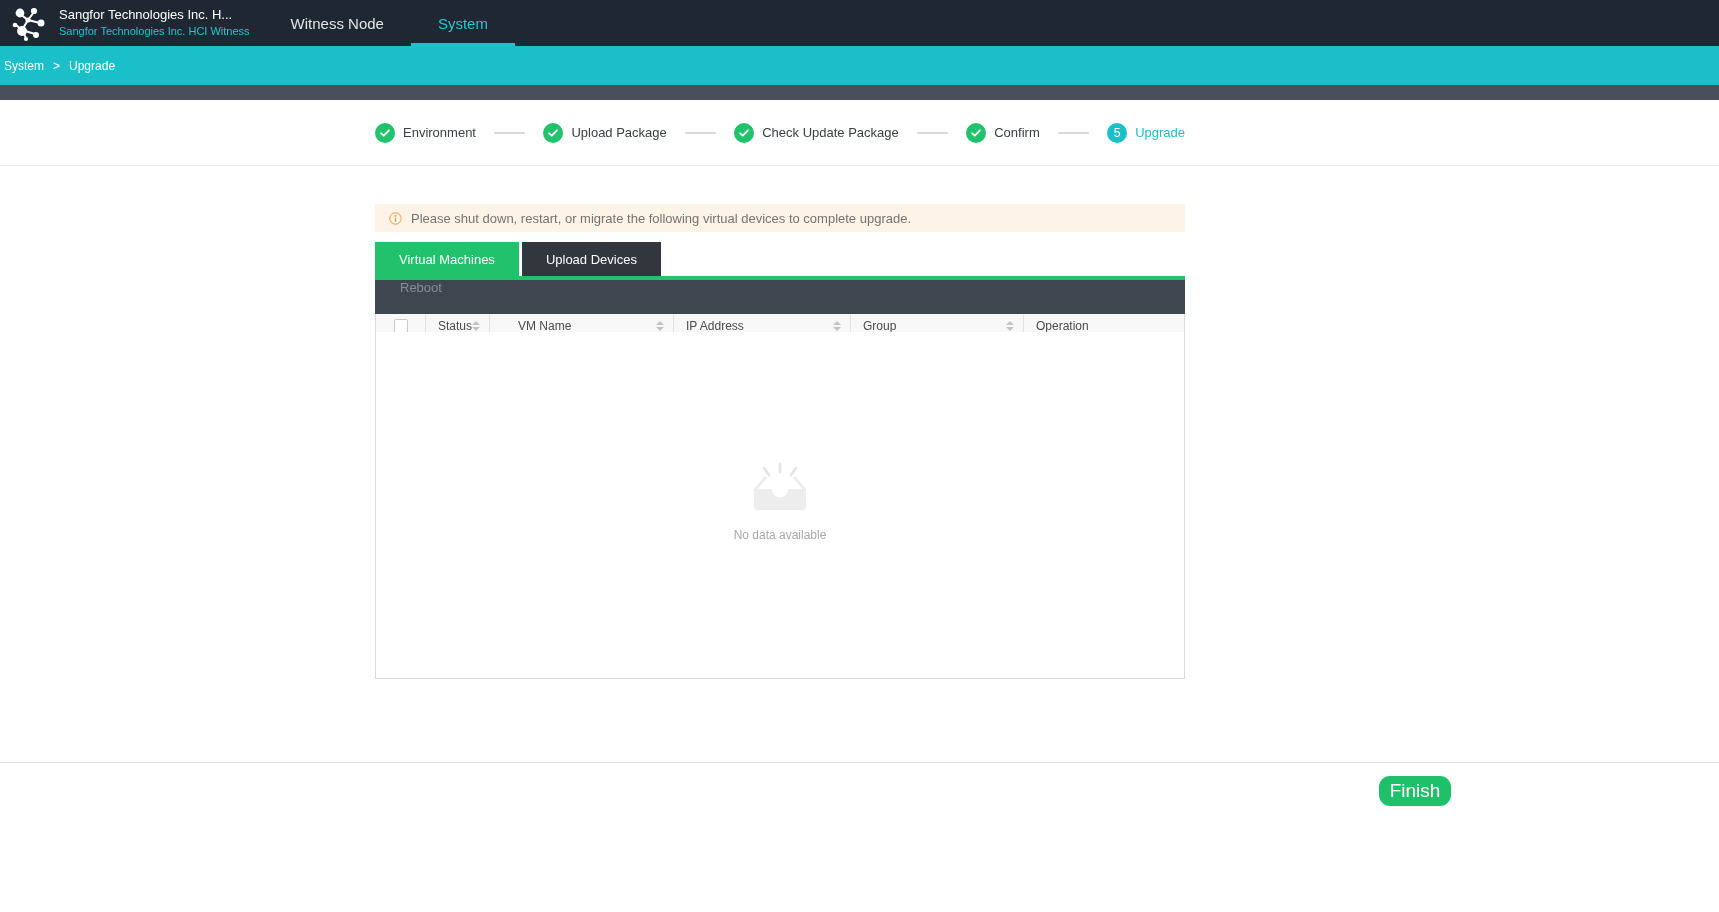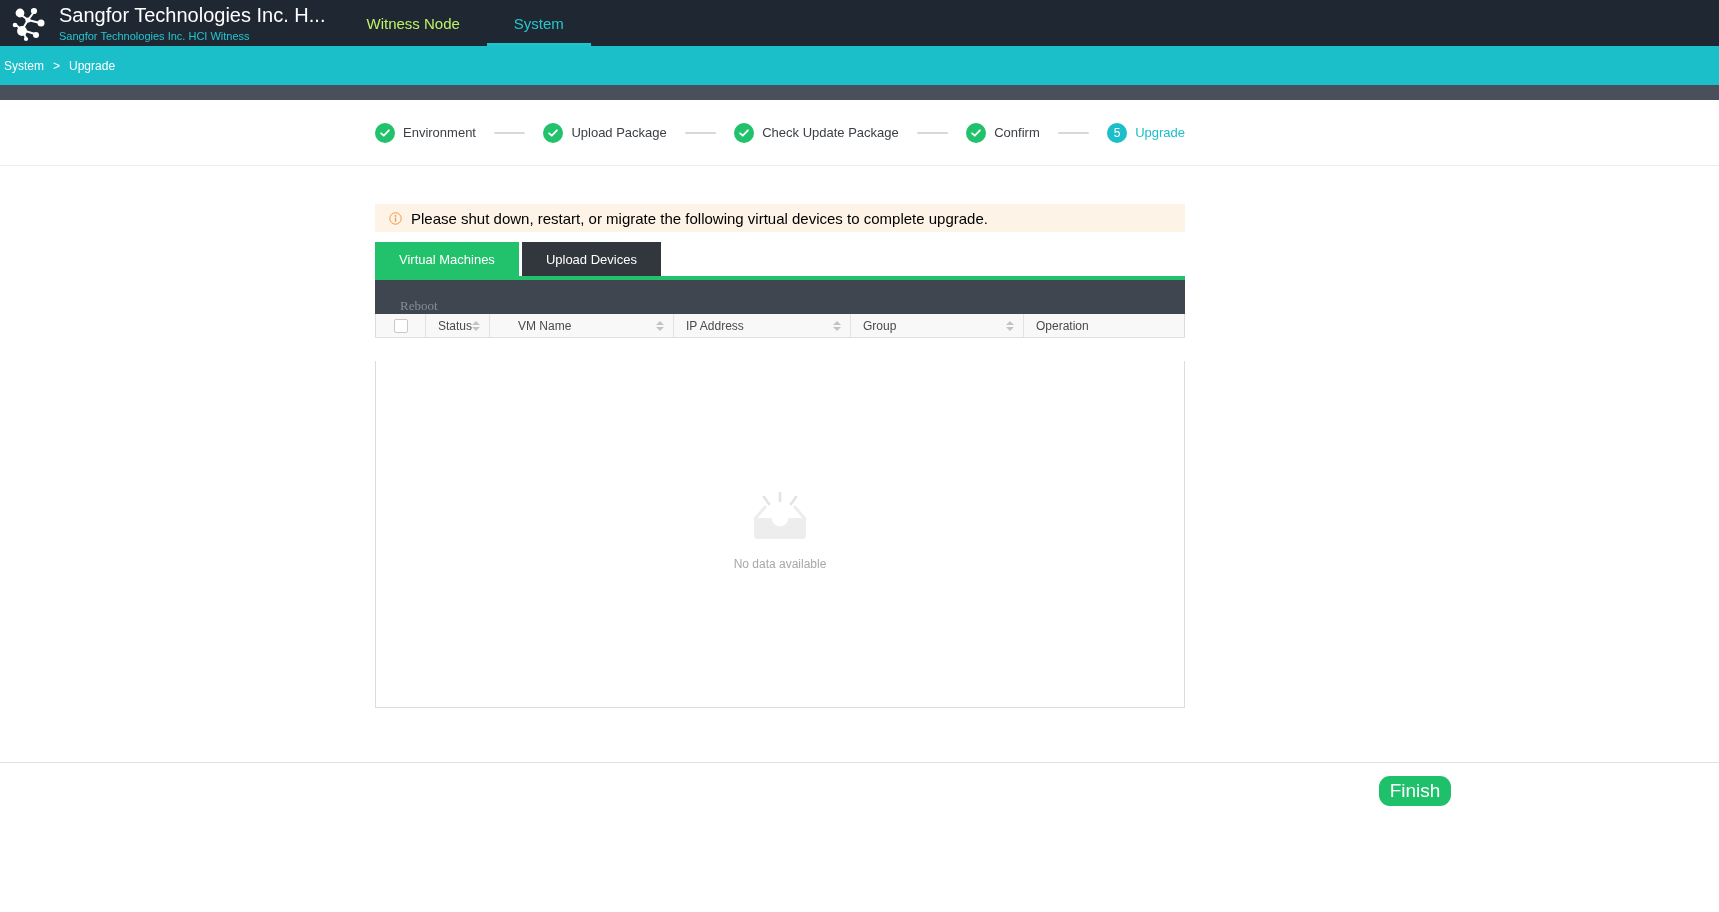--- a/index.html
+++ b/index.html
@@ -11,26 +11,26 @@
     font-family: "Liberation Sans", sans-serif;
   }
 
   
   .app-header {
     position: absolute; top: 0; left: 0; right: 0; height: 46px;
     background: #1f2733; display: flex; align-items: stretch;
   }
   .logo-wrap { display: flex; align-items: center; margin-left: 8px; }
   .brand { display: flex; flex-direction: column; justify-content: center; margin-left: 11px; line-height: 1.25; }
-  .brand-title { font-size: 20px; color: #ffffff; white-space: nowrap; }
+  .brand-title { font-size: 13px; color: #ffffff; white-space: nowrap; }
   .brand-sub { font-size: 11px; color: #23c6ce; margin-top: 2px; white-space: nowrap; }
   .nav { display: flex; margin-left: 14px; }
   .nav-item {
     display: flex; align-items: center; padding: 0 27px;
-    font-size: 15px; color: #bef264; position: relative; cursor: pointer; white-space: nowrap;
+    font-size: 15px; color: #e5e5e5; position: relative; cursor: pointer; white-space: nowrap;
   }
   .nav-item.active { color: #25c7ce; }
   .nav-item.active::after {
     content: ""; position: absolute; left: 0; right: 0; bottom: 0; height: 3px; background: #1fc3cb;
   }
   .header-right { margin-left: auto; display: flex; align-items: center; gap: 22px; padding-right: 215px; }
   .lang { display: flex; align-items: center; gap: 6px; color: #fff; font-size: 12px; cursor: pointer; }
   .user { color: #fff; line-height: 1.3; cursor: pointer; }
   .user-name { font-size: 13px; font-weight: bold; }
   .user-role { font-size: 12px; color: #e3e7ec; }
@@ -61,36 +61,36 @@
   .step-circle.current { background: #1bbfc9; }
   .step-label { font-size: 13px; color: #3c4046; white-space: nowrap; }
   .step.current .step-label { color: #1bbfc9; }
   .step-line { flex: 1; height: 2px; min-width: 20px; background: #d8d8d8; margin: 0 18px; border-radius: 1px; }
 
   
   .notice {
     position: absolute; left: 375px; width: 810px; top: 204px; height: 28px;
     background: #fdf4e7; display: flex; align-items: center; gap: 9px; padding-left: 14px;
   }
-  .notice-text { font-size: 15px; color: #000000; }
+  .notice-text { font-size: 13px; color: #737373; }
 
   
   .tabs { position: absolute; left: 375px; top: 242px; display: flex; gap: 3px; }
   .tab {
     height: 34px; display: flex; align-items: center; padding: 0 24px;
     font-size: 13px; color: #fff; cursor: pointer; white-space: nowrap;
   }
   .tab.active { background: #22c26d; }
   .tab.inactive { background: #32363d; }
   .tabs-bar { position: absolute; left: 375px; width: 810px; top: 276px; height: 4px; background: #22c26d; }
 
   
   .toolbar {
     position: absolute; left: 375px; width: 810px; top: 280px; height: 34px;
-    background: #3f4650; display: flex; align-items: flex-end; padding-left: 25px; font-family: Liberation Serif, serif;
+    background: #3f4650; display: flex; align-items: flex-start; padding-left: 25px;
   }
   .reboot-btn { background: none; border: none; font-size: 13px; color: #878d96; font-family: inherit; cursor: default; padding: 0; }
 
   
   .thead {
     position: absolute; left: 375px; width: 810px; top: 314px; height: 24px;
     background: #f8f8f8; display: flex;
     border-left: 1px solid #dcdcdc; border-right: 1px solid #dcdcdc; border-bottom: 1px solid #e0e0e0;
   }
   .th {
@@ -100,21 +100,21 @@
   .th.first { border-left: none; justify-content: center; padding-left: 0; }
   .w-cb { width: 49px; } .w-status { width: 64px; } .w-vm { width: 184px; padding-left: 28px; }
   .w-ip { width: 177px; } .w-group { width: 173px; } .w-op { flex: 1; }
   .cb { width: 14px; height: 14px; border: 1px solid #c9c9c9; border-radius: 2px; background: #fff; cursor: pointer; }
   .sort { display: flex; flex-direction: column; gap: 2px; margin-left: auto; margin-right: 9px; }
   .tri-up { width: 0; height: 0; border-left: 4px solid transparent; border-right: 4px solid transparent; border-bottom: 4px solid #c3c3c3; }
   .tri-down { width: 0; height: 0; border-left: 4px solid transparent; border-right: 4px solid transparent; border-top: 4px solid #c3c3c3; }
 
   
   .tbody {
-    position: absolute; left: 375px; width: 810px; top: 361px; height: 347px;
+    position: absolute; left: 375px; width: 810px; top: 332px; height: 347px;
     background: #fff; border: 1px solid #dcdcdc; border-top: none;
   }
   .empty { position: absolute; top: 130px; left: 0; right: 0; display: flex; flex-direction: column; align-items: center; }
   .empty-text { margin-top: 14px; font-size: 12px; color: #a8a8a8; }
 
   
   .footer-line { position: absolute; top: 762px; left: 0; right: 0; border-top: 1px solid #e2e2e2; }
   .finish-btn {
     position: absolute; left: 1379px; top: 776px; width: 72px; height: 30px;
     background: #1fc06a; color: #fff; font-size: 19px; border: none; border-radius: 11px;

